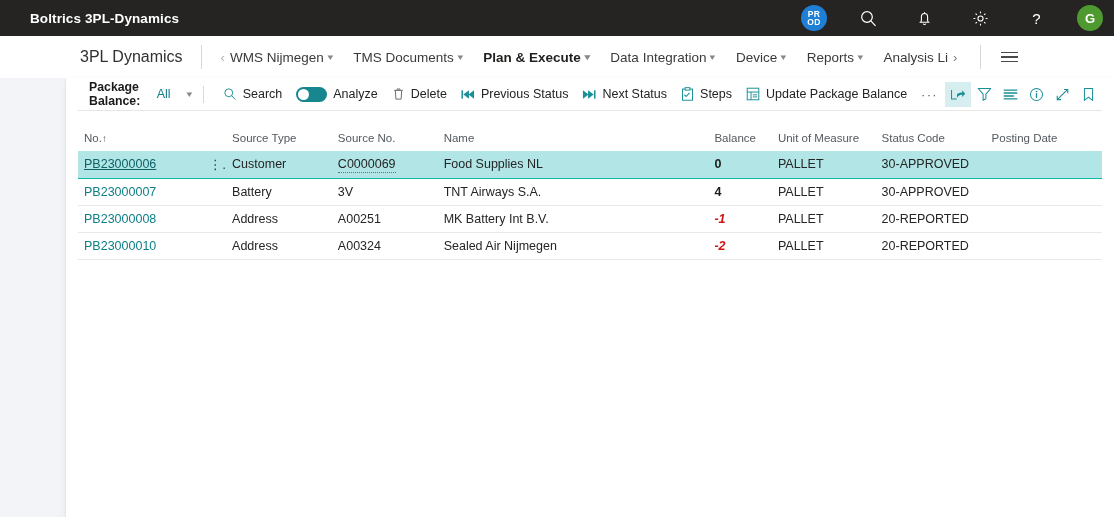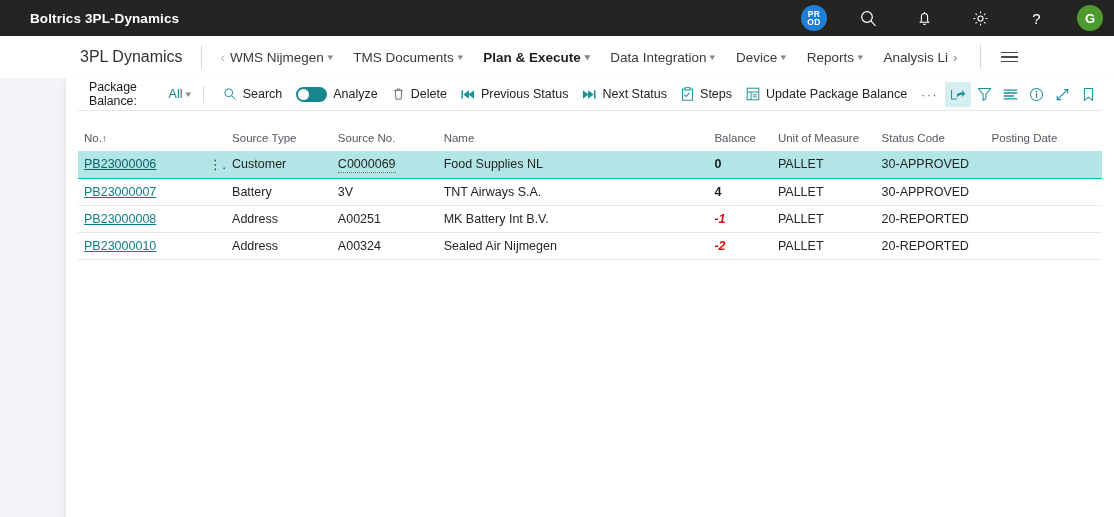--- a/index.html
+++ b/index.html
@@ -109,23 +109,23 @@
   
   .toolbar {
     display: flex; align-items: center;
     height: 33px;
     padding-left: 11px;
     font-size: 12.5px;
     color: #2c2c2c;
     border-bottom: 1px solid #e6e6e6;
     margin: 0 12px 0 12px;
   }
-  .filter-label { color: #1b1b1b; font-weight: normal; font-size: 12.3px; }
+  .filter-label { color: #1b1b1b; font-weight: bold; font-size: 12.3px; }
   .filter-value {
-    color: #117b86; margin-left: 14px; display: flex; align-items: center; gap: 4px;
+    color: #117b86; margin-left: 14px; display: flex; align-items: center; gap: 16px;
     font-size: 12.5px;
   }
   .tb-divider {
     width: 1px; height: 17px; background: #d9d9d9; margin: 0 12px;
   }
   .tb-btn {
     display: flex; align-items: center; gap: 6px;
     padding: 4px 7px;
     color: #232323;
     white-space: nowrap;
@@ -174,21 +174,21 @@
   .num { }
   .c-no      { width: 118px; }
   .c-dots    { width: 22px; }
   .c-stype   { width: 100px; }
   .c-sno     { width: 100px; }
   .c-name    { width: 256px; }
   .c-bal     { width: 60px; }
   .c-uom     { width: 98px; }
   .c-status  { width: 104px; }
   .c-pdate   { width: 110px; }
-  .link { color: #0d7f86; text-decoration: underline; }
+  .link { color: #0d7f86; }
   .link.active { color: #0d6368; text-decoration: underline; }
   .dotlink {
     color: #252525;
     border-bottom: 1px dotted #6f6f6f;
     padding-bottom: 1px;
   }
   .bal-pos { font-weight: bold; color: #1c1c1c; }
   .bal-neg { font-weight: bold; font-style: italic; color: #d11414; }
   .rowdots {
     color: #3a3a3a; font-size: 13px; line-height: 11px;

